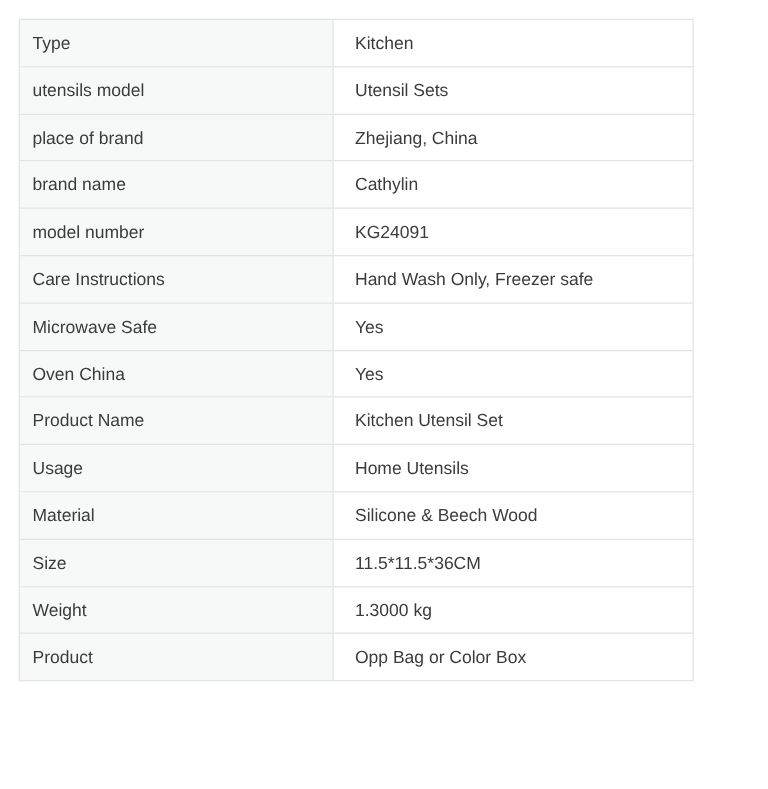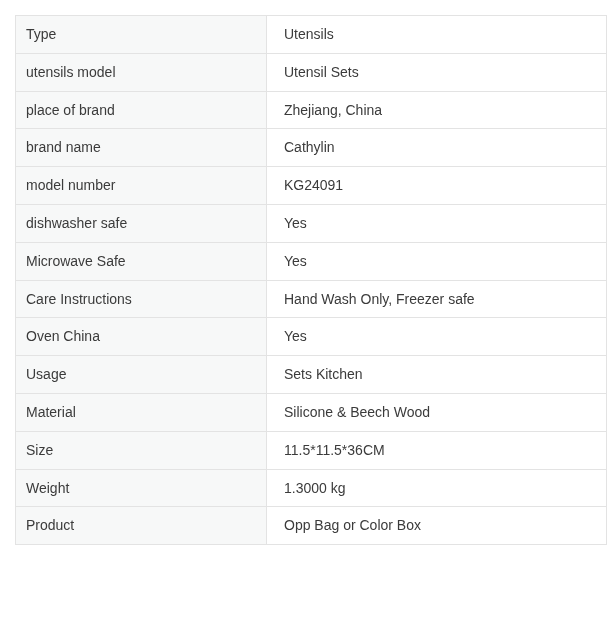--- a/index.html
+++ b/index.html
@@ -20,21 +20,21 @@
     position: relative;
     width: 614px;
     height: 631px;
     background: var(--page-bg);
     overflow: hidden;
   }
   table.spec-table {
     position: absolute;
     left: 15px;
     top: 15px;
-    width: 592px;
+    width: 540px;
     border-collapse: collapse;
     table-layout: fixed;
   }
   .spec-table td {
     border: 1px solid var(--border);
     height: 37.8px;
     font-size: 14px;
     line-height: 1.2;
     color: var(--text);
     vertical-align: middle;
@@ -52,21 +52,21 @@
   }
 </style>
 </head>
 <body>
 
 <div class="page">
   <table class="spec-table">
     <tbody>
   <tr>
     <td class="label">Type</td>
-    <td class="value">Utensils</td>
+    <td class="value">Kitchen</td>
   </tr>
 
   <tr>
     <td class="label">utensils model</td>
     <td class="value">Utensil Sets</td>
   </tr>
 
   <tr>
     <td class="label">place of brand</td>
     <td class="value">Zhejiang, China</td>
@@ -75,44 +75,44 @@
   <tr>
     <td class="label">brand name</td>
     <td class="value">Cathylin</td>
   </tr>
 
   <tr>
     <td class="label">model number</td>
     <td class="value">KG24091</td>
   </tr>
 
+
   <tr>
-    <td class="label">dishwasher safe</td>
-    <td class="value">Yes</td>
+    <td class="label">Care Instructions</td>
+    <td class="value">Hand Wash Only, Freezer safe</td>
   </tr>
 
   <tr>
     <td class="label">Microwave Safe</td>
     <td class="value">Yes</td>
   </tr>
 
   <tr>
-    <td class="label">Care Instructions</td>
-    <td class="value">Hand Wash Only, Freezer safe</td>
-  </tr>
-
-  <tr>
     <td class="label">Oven China</td>
     <td class="value">Yes</td>
   </tr>
 
+  <tr>
+    <td class="label">Product Name</td>
+    <td class="value">Kitchen Utensil Set</td>
+  </tr>
 
   <tr>
     <td class="label">Usage</td>
-    <td class="value">Sets Kitchen</td>
+    <td class="value">Home Utensils</td>
   </tr>
 
   <tr>
     <td class="label">Material</td>
     <td class="value">Silicone &amp; Beech Wood</td>
   </tr>
 
   <tr>
     <td class="label">Size</td>
     <td class="value">11.5*11.5*36CM</td>

